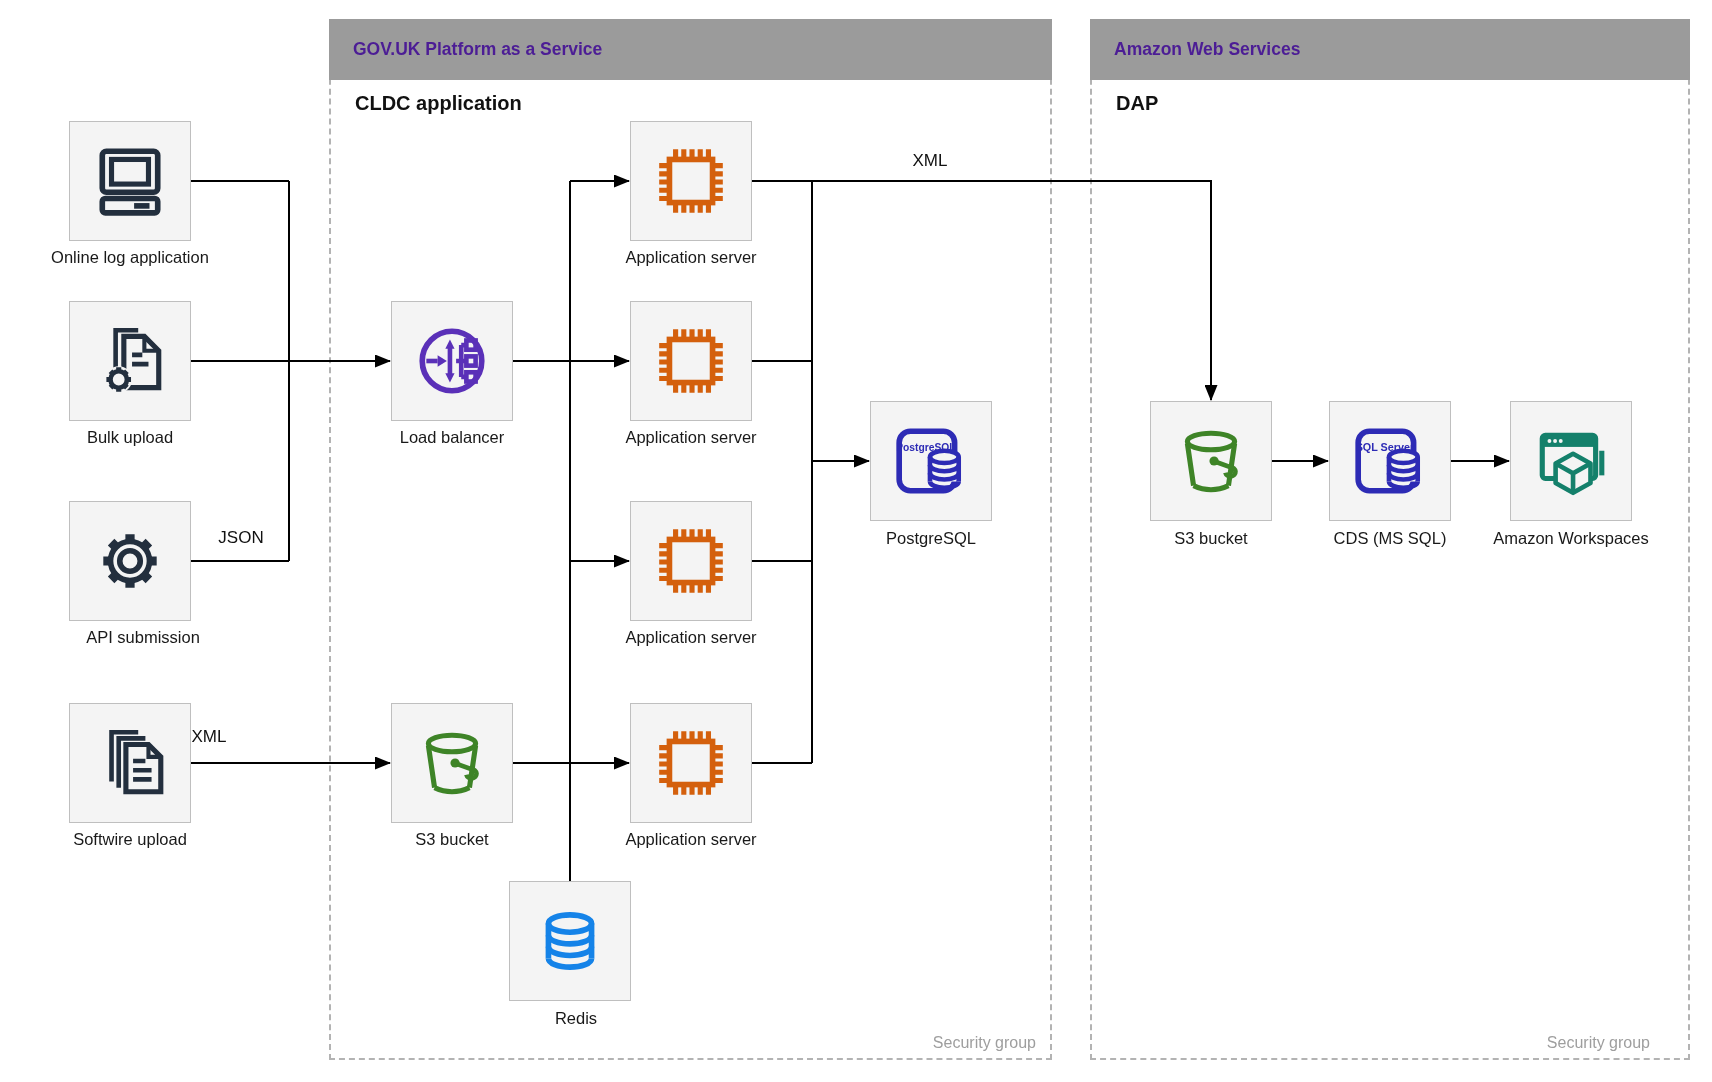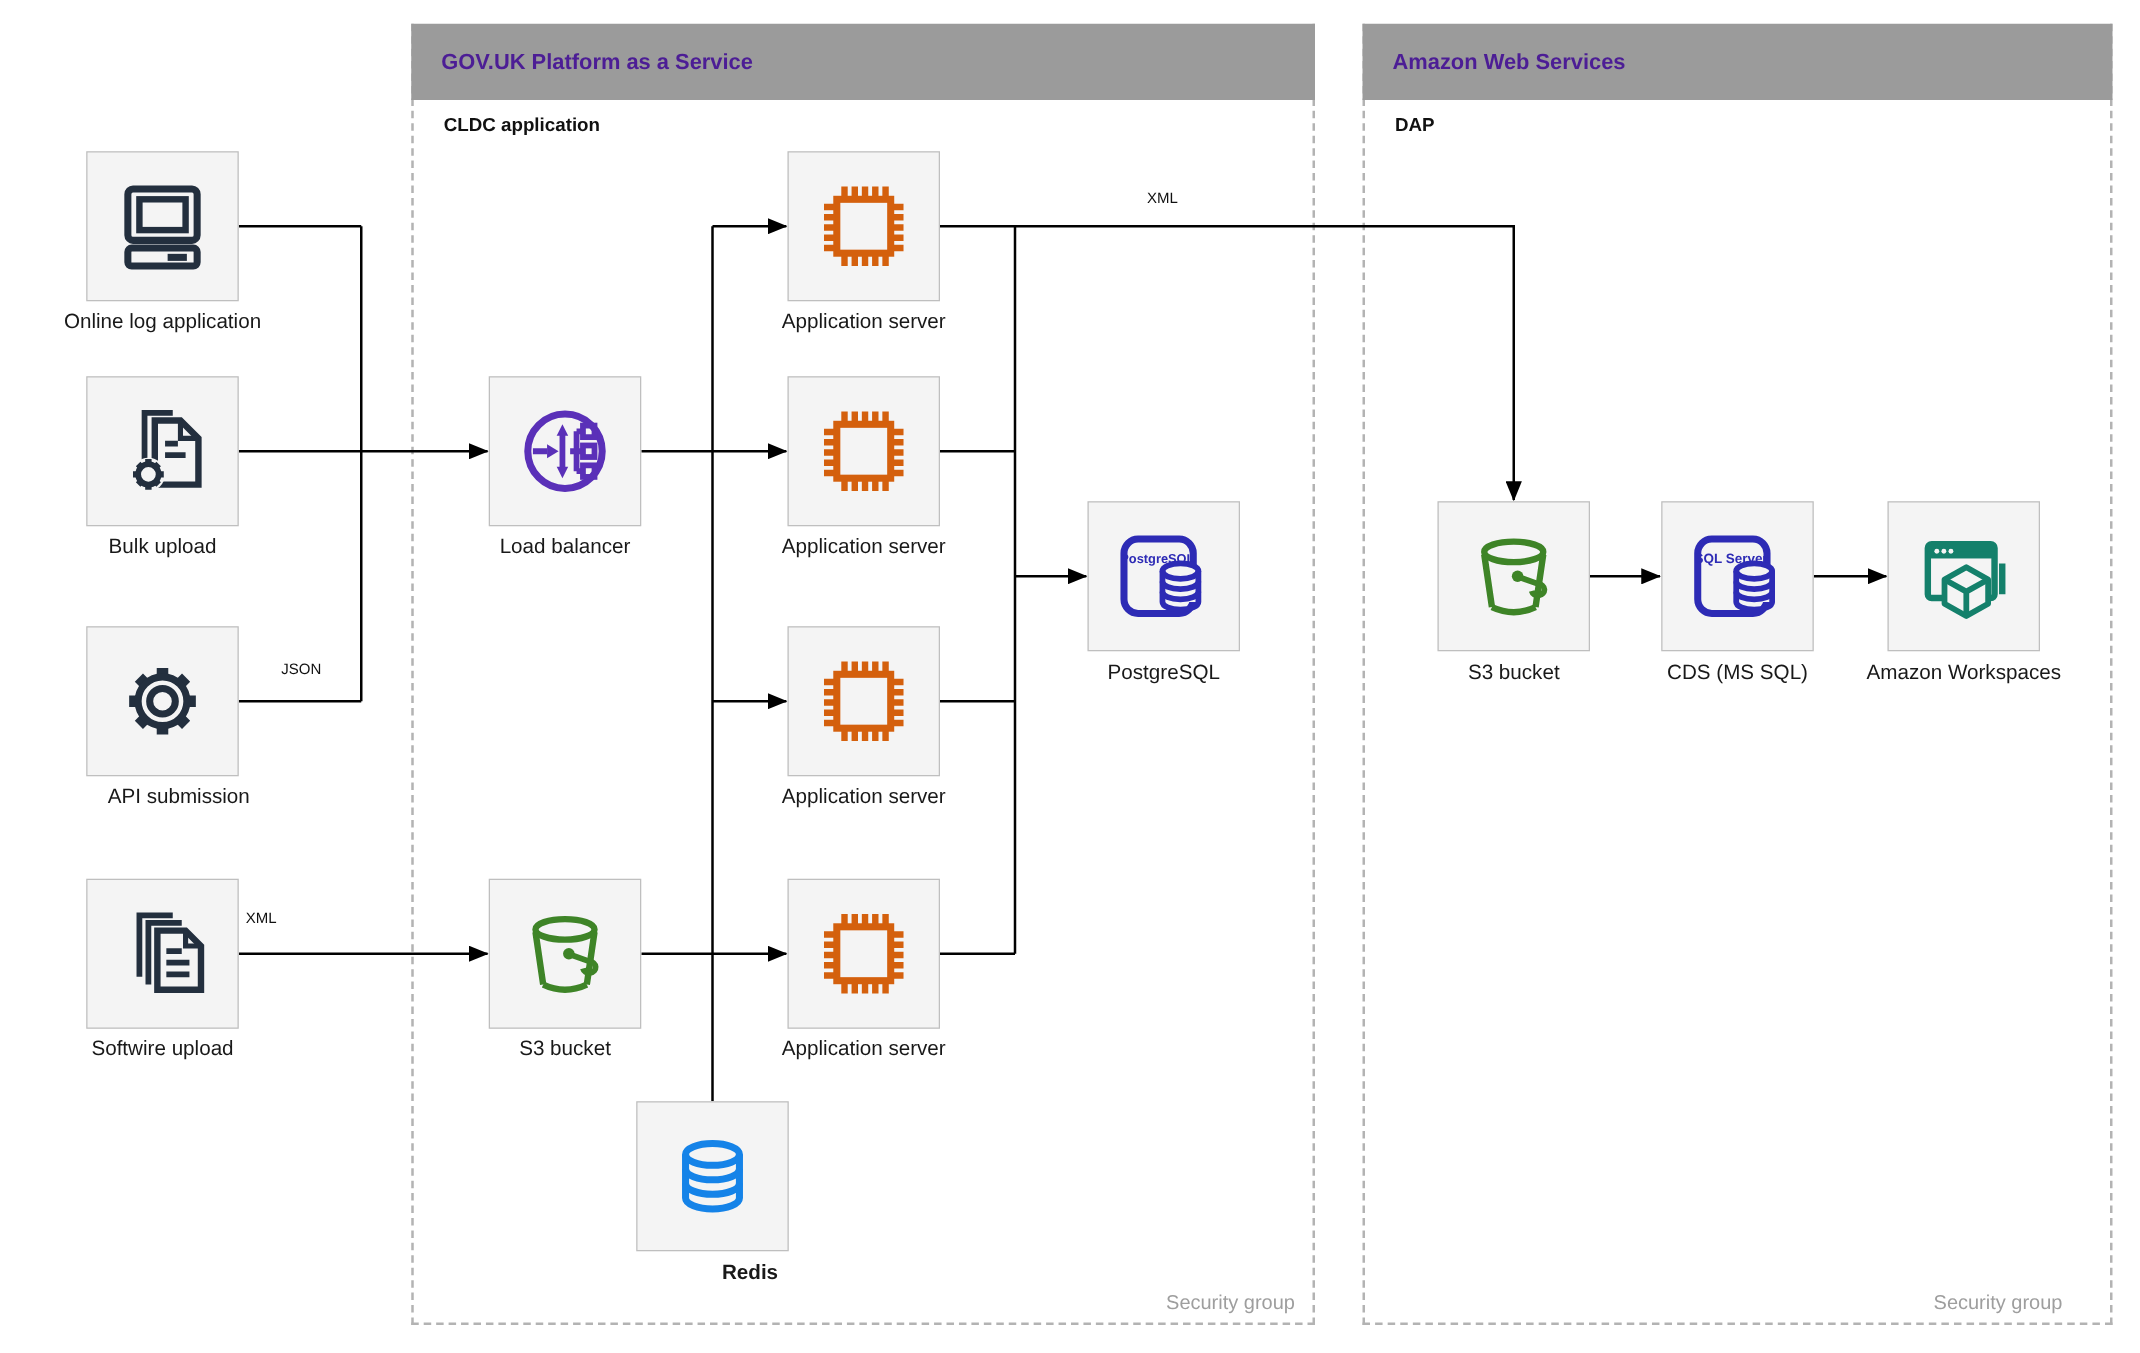--- a/index.html
+++ b/index.html
@@ -2,31 +2,31 @@
 <html><head>
 <meta charset="utf-8">
 <style>
   html,body{margin:0;padding:0;background:#ffffff;font-family:"Liberation Sans",sans-serif;}
   #diagram{position:relative;width:1712px;height:1082px;background:#ffffff;overflow:hidden;}
 
   
   .panel{position:absolute;border:2px dashed #b3b3b3;border-top:none;box-sizing:border-box;}
   .panel-header{position:absolute;left:-2px;right:-2px;top:0;height:61px;background:#9b9b9b;
     color:#4c1d95;font-weight:bold;font-size:17.5px;line-height:61px;padding-left:24px;}
-  .panel-sublabel{position:absolute;left:24px;top:73px;font-weight:bold;font-size:15px;color:#111111;}
+  .panel-sublabel{position:absolute;left:24px;top:73px;font-weight:bold;font-size:20px;color:#111111;}
   .panel-footer{position:absolute;bottom:6px;font-size:16px;color:#9e9e9e;}
 
   
   .node{position:absolute;width:122px;height:120px;background:#f4f4f4;border:1.5px solid #bfbfbf;
     box-sizing:border-box;display:flex;align-items:center;justify-content:center;}
   .node svg.icon{width:78px;height:78px;display:block;}
   .node-label{position:absolute;transform:translateX(-50%);white-space:nowrap;
     font-size:16.5px;color:#191919;}
   .edge-label{position:absolute;transform:translateX(-50%);white-space:nowrap;
-    font-size:12px;color:#111111;}
+    font-size:17px;color:#111111;}
 
   
   .dark{color:#232f3e}.orange{color:#d4600d}.purple{color:#5a30b8}.green{color:#3e8427}
   .indigo{color:#2d2bb5}.blue{color:#1583e8}.teal{color:#14806b}
 
   svg .s{stroke:currentColor;fill:none;}
   #connectors{position:absolute;left:0;top:0;z-index:1;}
   .panel{z-index:0;}
   .node,.node-label,.edge-label{z-index:2;}
   svg text{font-family:"Liberation Sans",sans-serif;}
@@ -240,21 +240,21 @@
       <text x="33" y="28" text-anchor="middle" font-size="10" font-weight="bold" fill="currentColor">PostgreSQL</text>
     </svg>
   </div>
   <div class="node-label" style="left:931px;top:529px;">PostgreSQL</div>
 
   <div class="node" style="left:509px;top:881px;">
     <svg class="icon blue" viewBox="0 0 76 76">
         <use href="#sym-db"></use>
       </svg>
   </div>
-  <div class="node-label" style="left:600px;top:1009px;font-weight:bold;">Redis</div>
+  <div class="node-label" style="left:576px;top:1009px;">Redis</div>
 
   <div class="node" style="left:1150px;top:401px;">
     <svg class="icon green" viewBox="0 0 76 76">
         <use href="#sym-bucket"></use>
       </svg>
   </div>
   <div class="node-label" style="left:1211px;top:529px;">S3 bucket</div>
 
   <div class="node" style="left:1329px;top:401px;">
     <svg class="icon indigo" viewBox="0 0 76 76">

